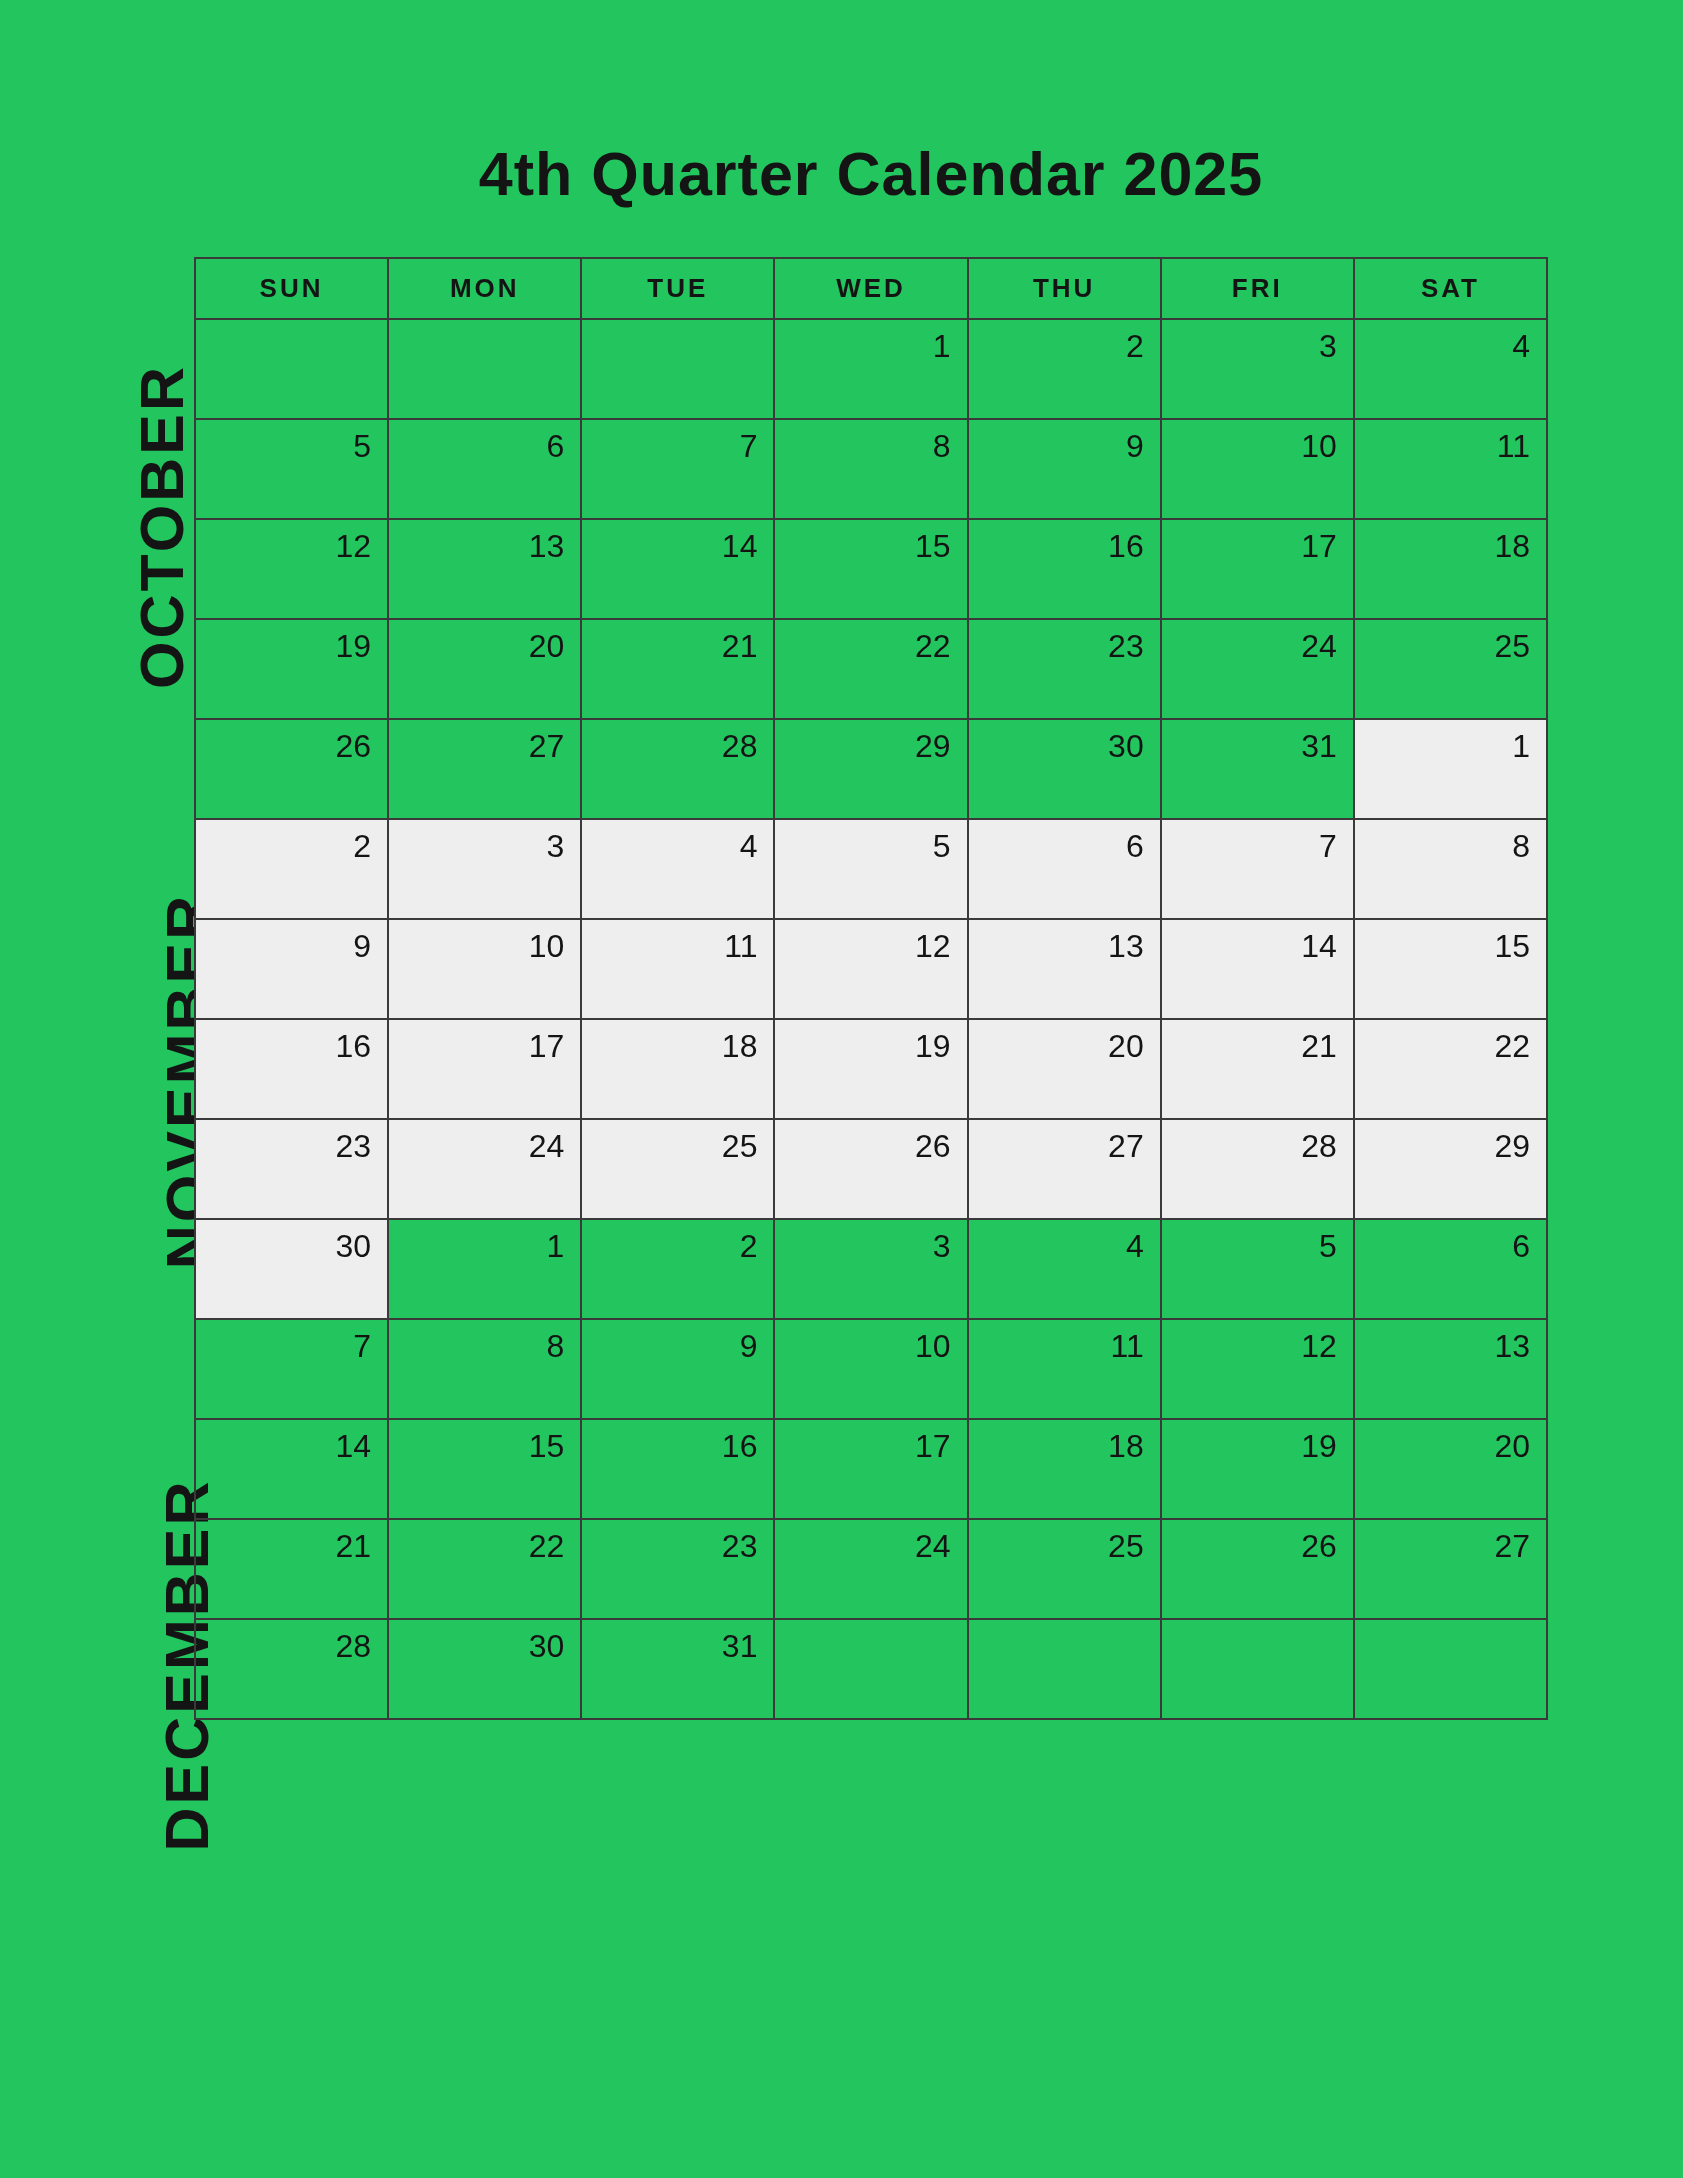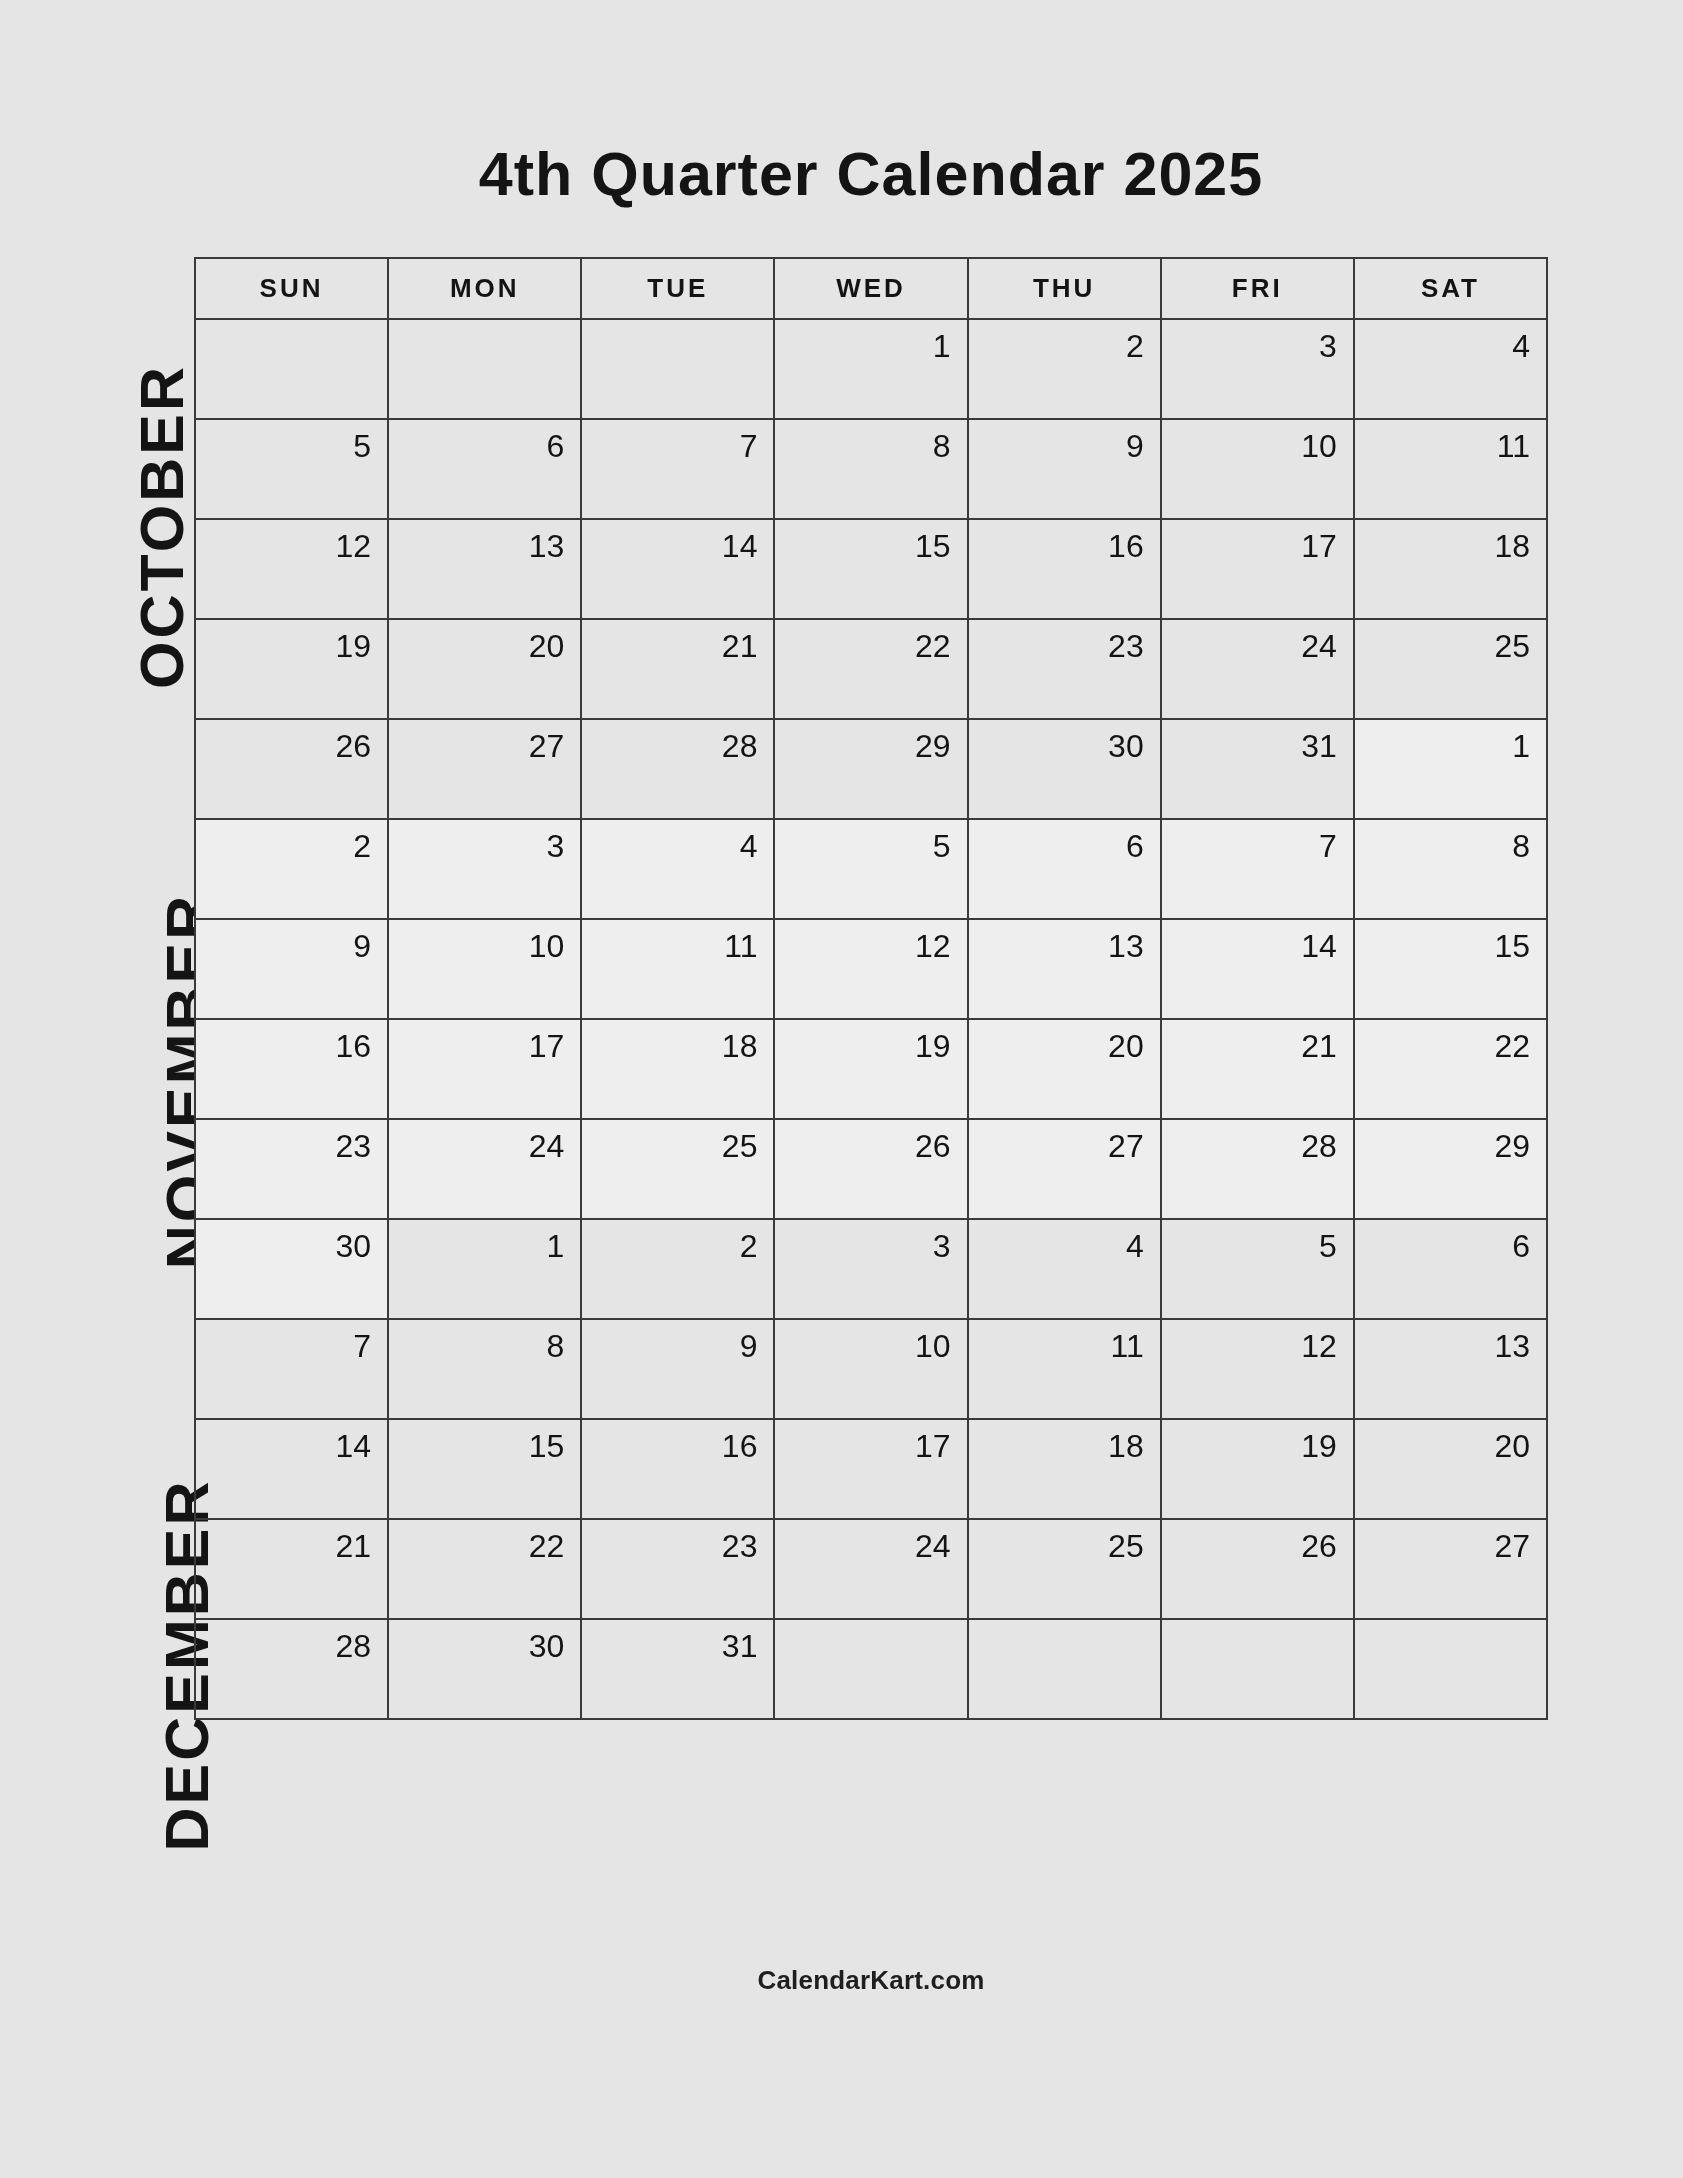--- a/index.html
+++ b/index.html
@@ -13,21 +13,21 @@
     height: 2178px;
     font-family: "Liberation Sans", sans-serif;
     color: #1a1a1a;
     position: relative;
     overflow: hidden;
   }
   .page {
     width: 1683px;
     height: 2178px;
     position: relative;
-    background: #e5e5e5;
+    background: #22c55e;
   }
   .title {
     text-align: center;
     font-size: 61px;
     font-weight: bold;
     letter-spacing: 1px;
     padding-top: 139px;
     padding-left: 59px;
     color: #141414;
   }
@@ -250,16 +250,15 @@
             <td class="">31</td>
             <td class="blank"></td>
             <td class="blank"></td>
             <td class="blank"></td>
             <td class="blank"></td>
           </tr>
         </tbody>
     </table>
   </div>
 
-  <div class="footer">CalendarKart.com</div>
 
 </div>
 
 
 </body></html>

